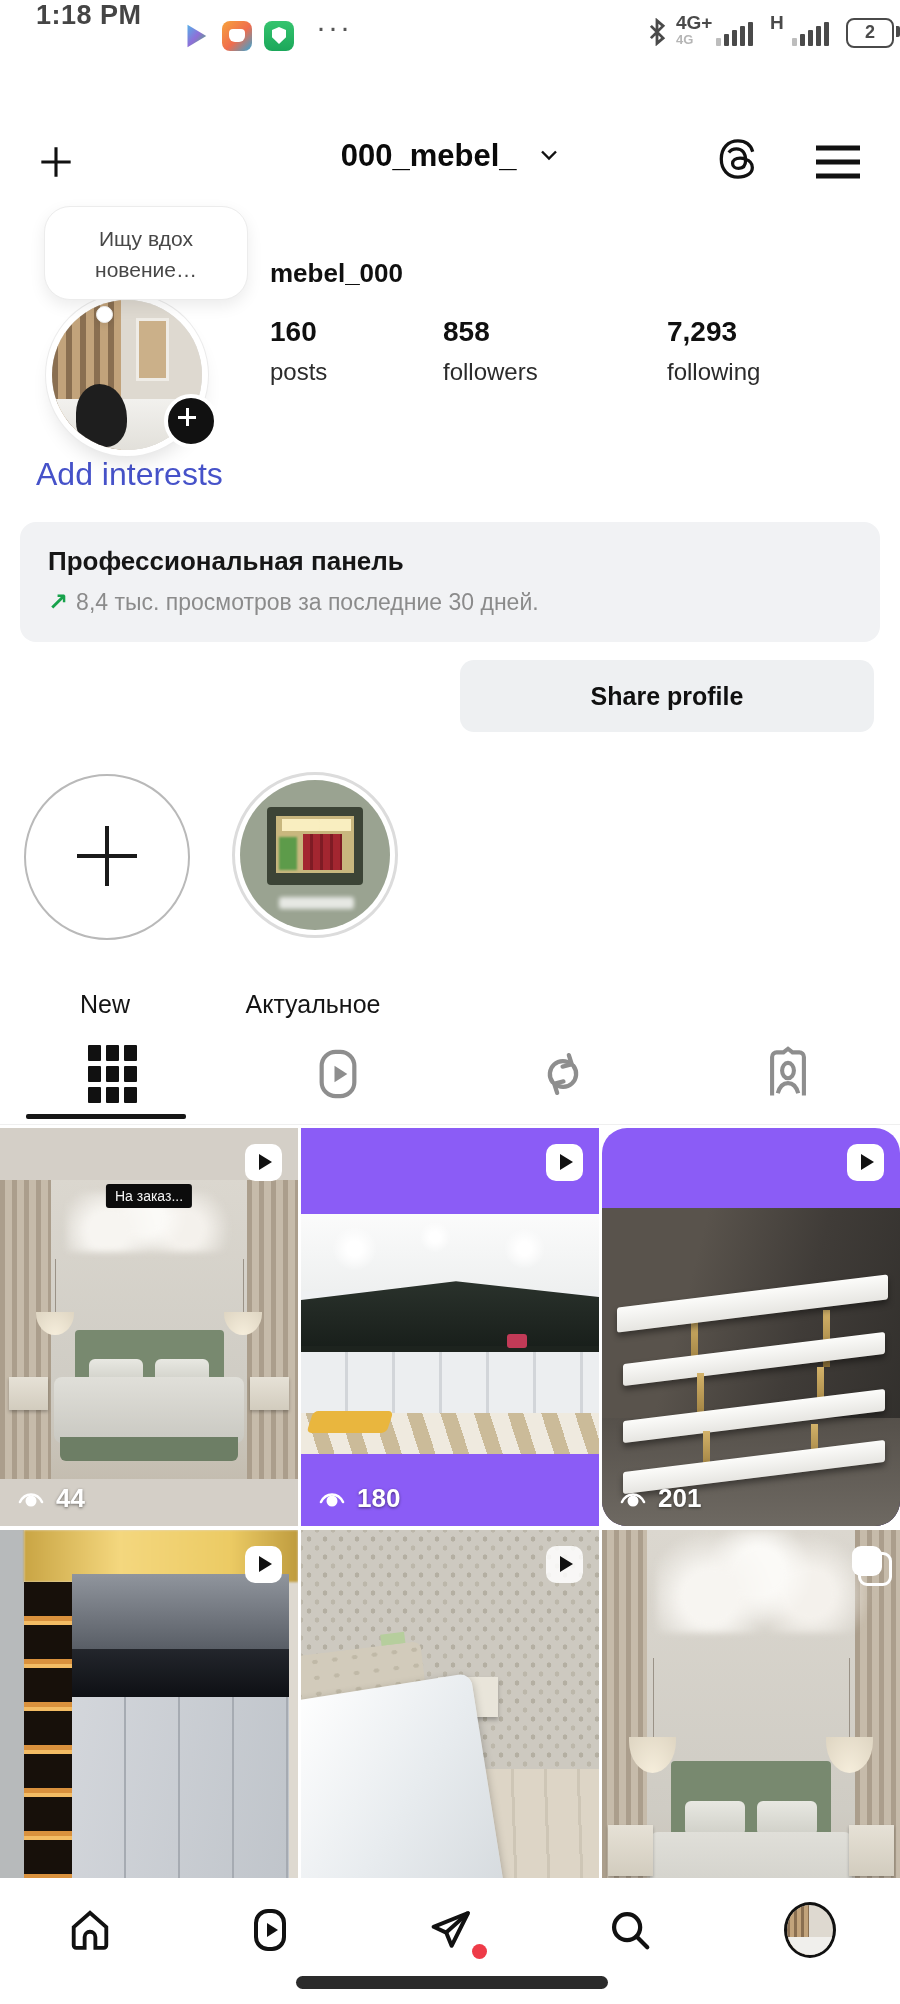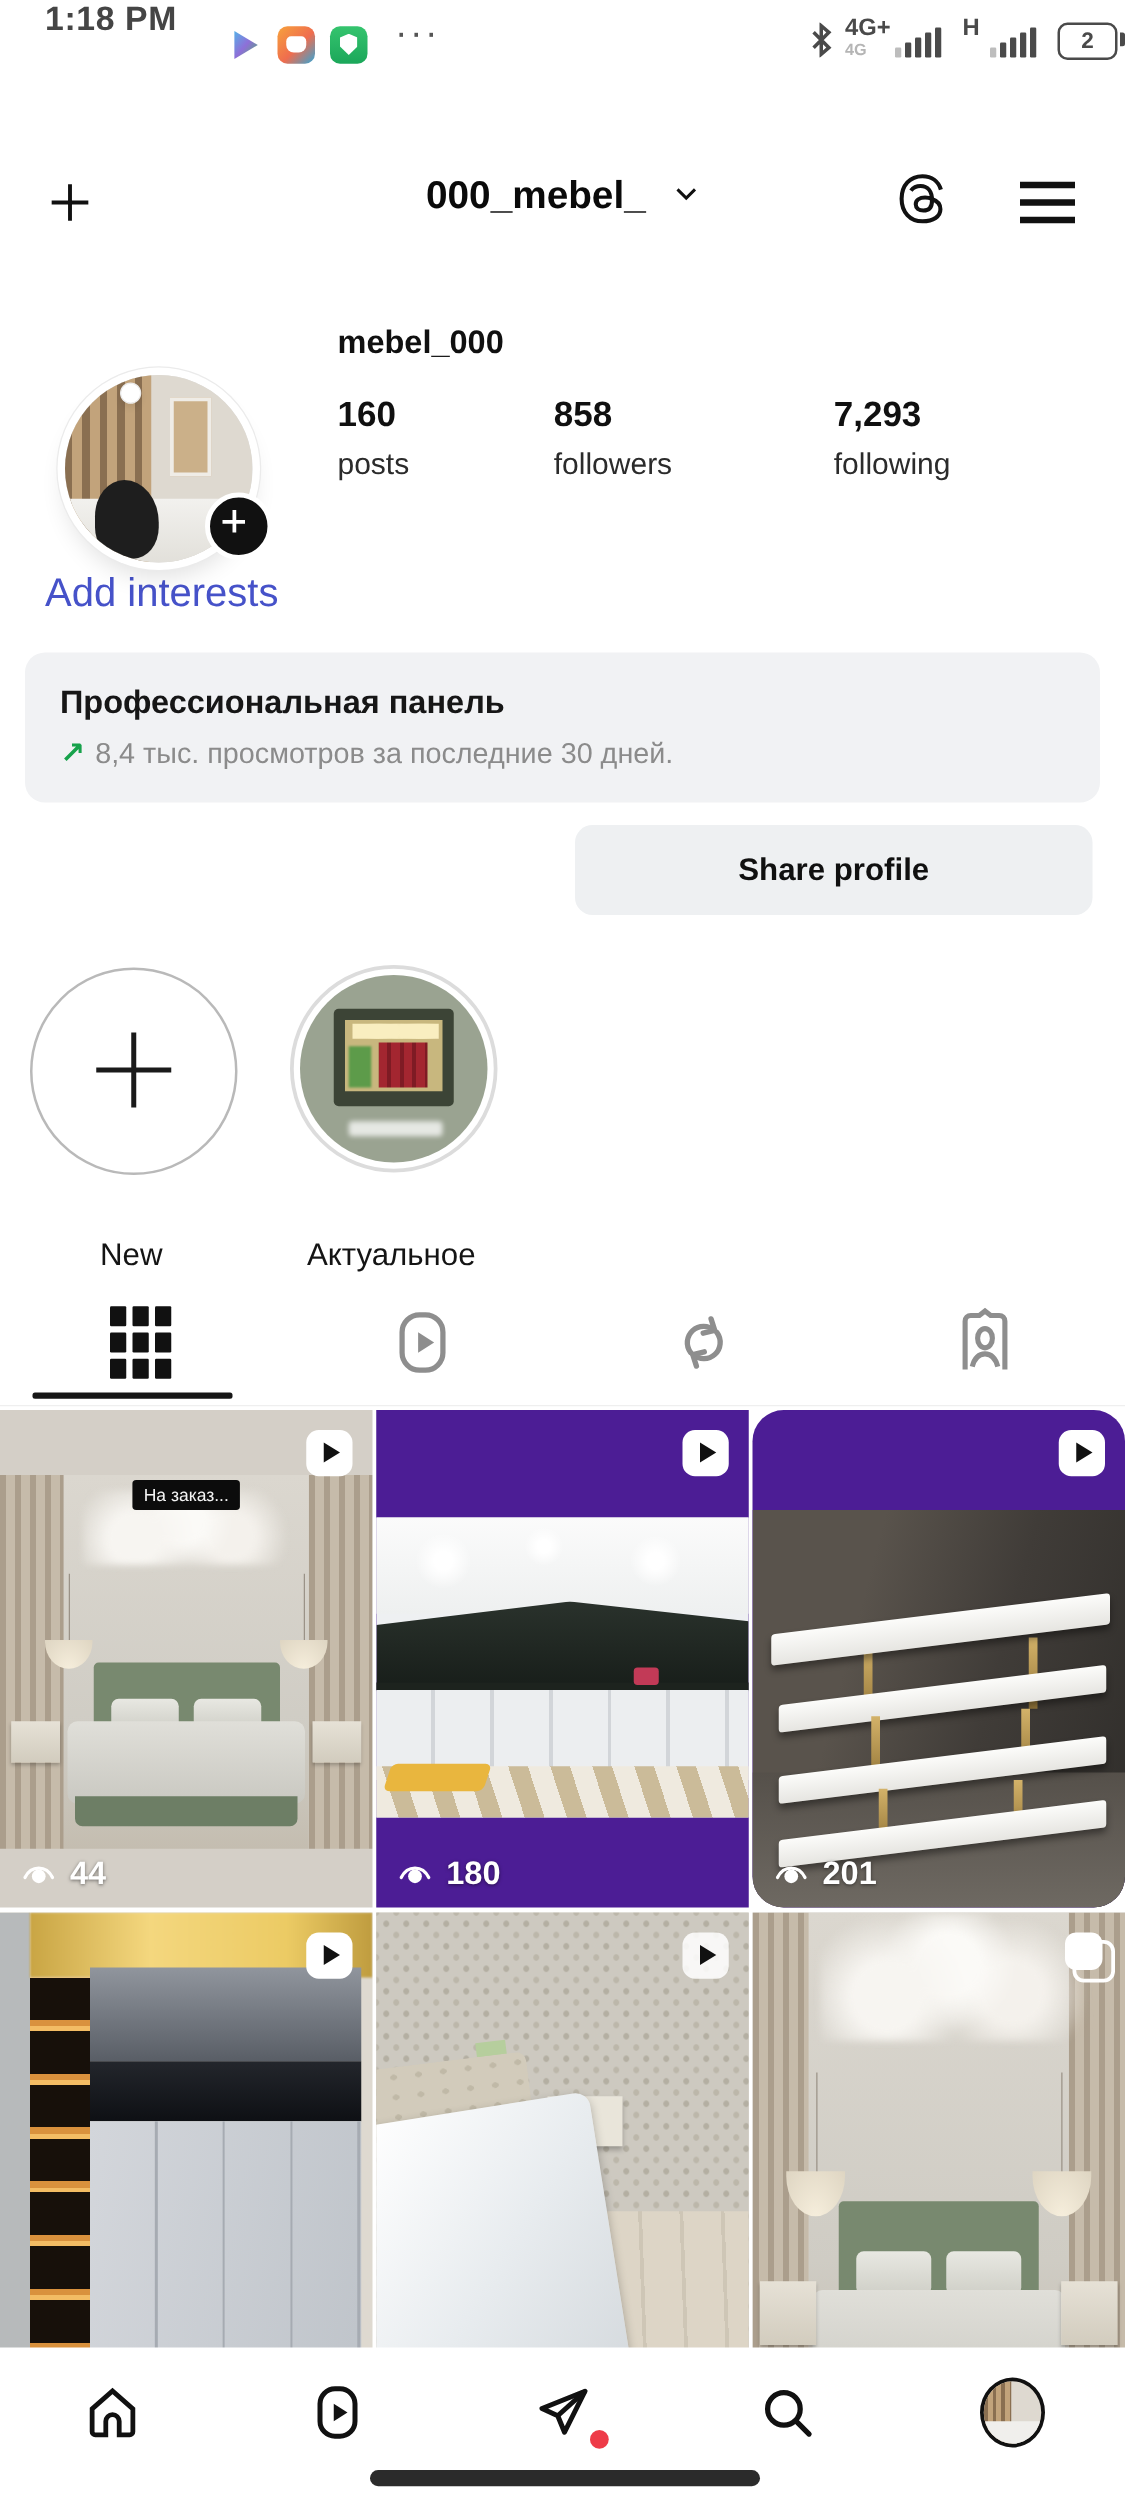--- a/index.html
+++ b/index.html
@@ -92,21 +92,21 @@
 
   
   .tabs{position:absolute;left:0;top:1034px;width:900px;height:90px;}
   .tab{position:absolute;top:0;width:225px;height:80px;display:flex;align-items:center;justify-content:center;cursor:pointer;}
   .tab-underline{position:absolute;left:26px;top:1114px;width:160px;height:5px;background:#161616;border-radius:2px;}
   .tabs-divider{position:absolute;left:0;top:1124px;width:900px;height:1px;background:#efefef;}
   .gridicon{display:grid;grid-template-columns:repeat(3,13px);grid-template-rows:repeat(3,16px);gap:5px;}
   .gridicon b{background:#111;border-radius:1px;}
 
   
-  .tile{position:absolute;width:298px;height:398px;background:#4c1d95;overflow:hidden;cursor:pointer;}
+  .tile{position:absolute;width:298px;height:398px;background:#8b5cf6;overflow:hidden;cursor:pointer;}
   .ph{position:absolute;left:0;right:0;}
   .vbadge{position:absolute;top:16px;right:16px;width:37px;height:37px;background:#fff;border-radius:10px;z-index:6;}
   .vbadge::after{content:"";position:absolute;left:14px;top:10px;border-left:13px solid #111;
     border-top:8px solid transparent;border-bottom:8px solid transparent;}
   .vbadge.dim{background:rgba(255,255,255,.85);}
   .cbadge{position:absolute;top:16px;right:16px;width:32px;height:32px;z-index:6;}
   .cbadge::before{content:"";position:absolute;left:6px;top:6px;width:28px;height:28px;border:3px solid #fff;border-radius:9px;}
   .cbadge::after{content:"";position:absolute;left:0;top:0;width:30px;height:30px;background:#fff;border-radius:9px;}
   .views{position:absolute;left:16px;bottom:12px;display:flex;align-items:center;gap:10px;z-index:6;
     color:#fff;font-size:26px;font-weight:700;text-shadow:0 1px 3px rgba(0,0,0,.5);}
@@ -249,20 +249,24 @@
       <path d="M20.2 8.2C19.2 4.7 16.4 2.6 12.5 2.6 7.3 2.6 3.8 6.4 3.8 12s3.5 9.4 8.7 9.4c4.6 0 7.5-2 7.5-5 0-2.1-1.4-3.6-3.6-4.3"></path>
       <path d="M16.4 12.1c-.8-.4-1.8-.6-2.8-.6-2.3 0-3.9 1.1-3.9 2.8 0 1.6 1.3 2.6 3.2 2.6 2.3 0 3.6-1.5 3.6-4.2 0-3.8-1.8-6-4.8-6-1.7 0-3.1.7-4 1.9"></path>
     </svg>
   </button>
   <button class="hdr-btn" style="left:812px;top:142px;">
     <svg width="52" height="40" viewBox="0 0 26 20" stroke="#111" stroke-width="2.6">
       <path d="M2 3h22M2 10h22M2 17h22"></path>
       </svg>
   </button>
 
+  <div class="bubble">
+    <div>Ищу вдох</div>
+    <div>новение…</div>
+  </div>
   <div class="bubble-tail"></div>
 
   <div class="avatar">
     <div class="av-art">
       <div class="av-curt"></div>
         <div class="av-mirror"></div>
         <div class="av-desk"></div>
         <div class="av-chair"></div>
     </div>
   </div>

